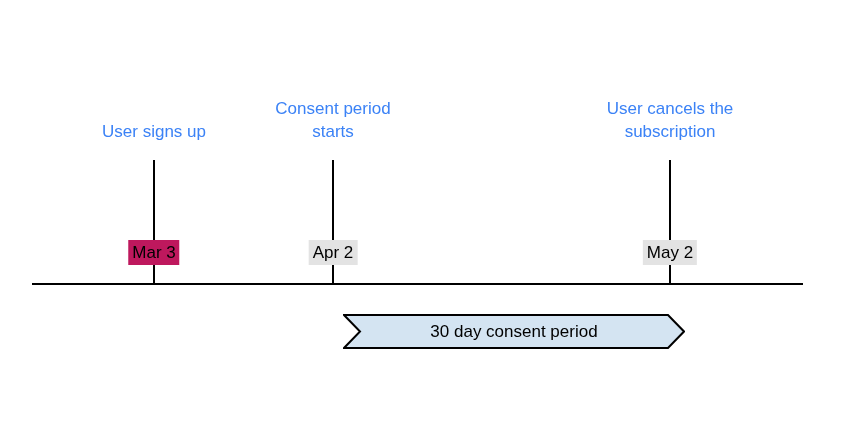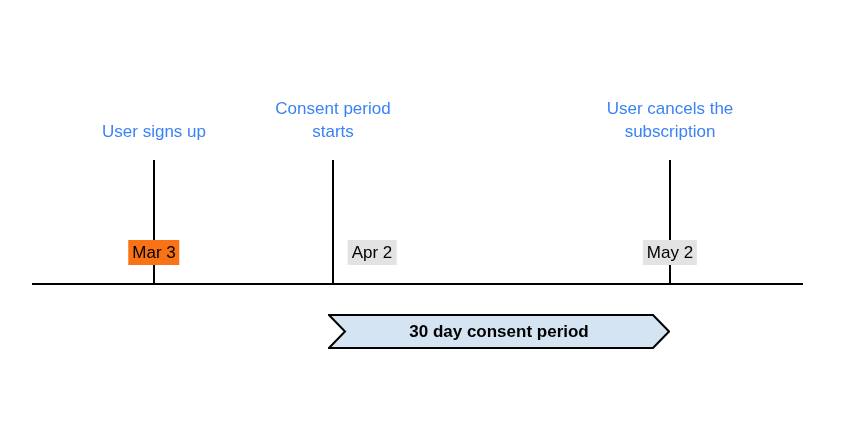--- a/index.html
+++ b/index.html
@@ -97,37 +97,37 @@
 </head>
 <body>
 
 <div id="canvas" style="background: rgb(255, 255, 255);">
 
   <div class="axis-line" style="left: 32px; width: 771px; top: 283px; background: rgb(0, 0, 0);"></div>
 
   <div class="event" id="event-0" style="left: 154px;">
     <div class="event-title one-line">User signs up</div>
     <div class="event-tick" style="height: 124px;"></div>
-    <div class="event-date" style="background: #f97316;">Mar 3</div>
+    <div class="event-date" style="background: #be185d;">Mar 3</div>
   </div>
 
   <div class="event" id="event-1" style="left: 333px;">
     <div class="event-title two-line">Consent period
 starts</div>
     <div class="event-tick" style="height: 124px;"></div>
-    <div class="event-date" style="background: rgb(227, 227, 227); margin-left: 39px;">Apr 2</div>
+    <div class="event-date" style="background: rgb(227, 227, 227);">Apr 2</div>
   </div>
 
   <div class="event" id="event-2" style="left: 670px;">
     <div class="event-title two-line">User cancels the
 subscription</div>
     <div class="event-tick" style="height: 124px;"></div>
     <div class="event-date" style="background: rgb(227, 227, 227); text-align: right;">May 2</div>
   </div>
 
-  <div class="period-banner" style="left: 328px; width: 342px; font-weight: bold;">
+  <div class="period-banner" style="left: 343px; width: 342px;">
     <svg viewBox="0 0 342 35" preserveAspectRatio="none" style="width: 342px;">
       <polygon id="banner-shape" points="1,1 325,1 341,17.5 325,34 1,34 17,17.5" fill="#d4e4f2" stroke="#000000" stroke-width="2" stroke-linejoin="miter"></polygon>
     </svg>
     <div class="period-banner-label" style="width: 342px;">30 day consent period</div>
   </div>
 
 </div>
 
 </body></html>

